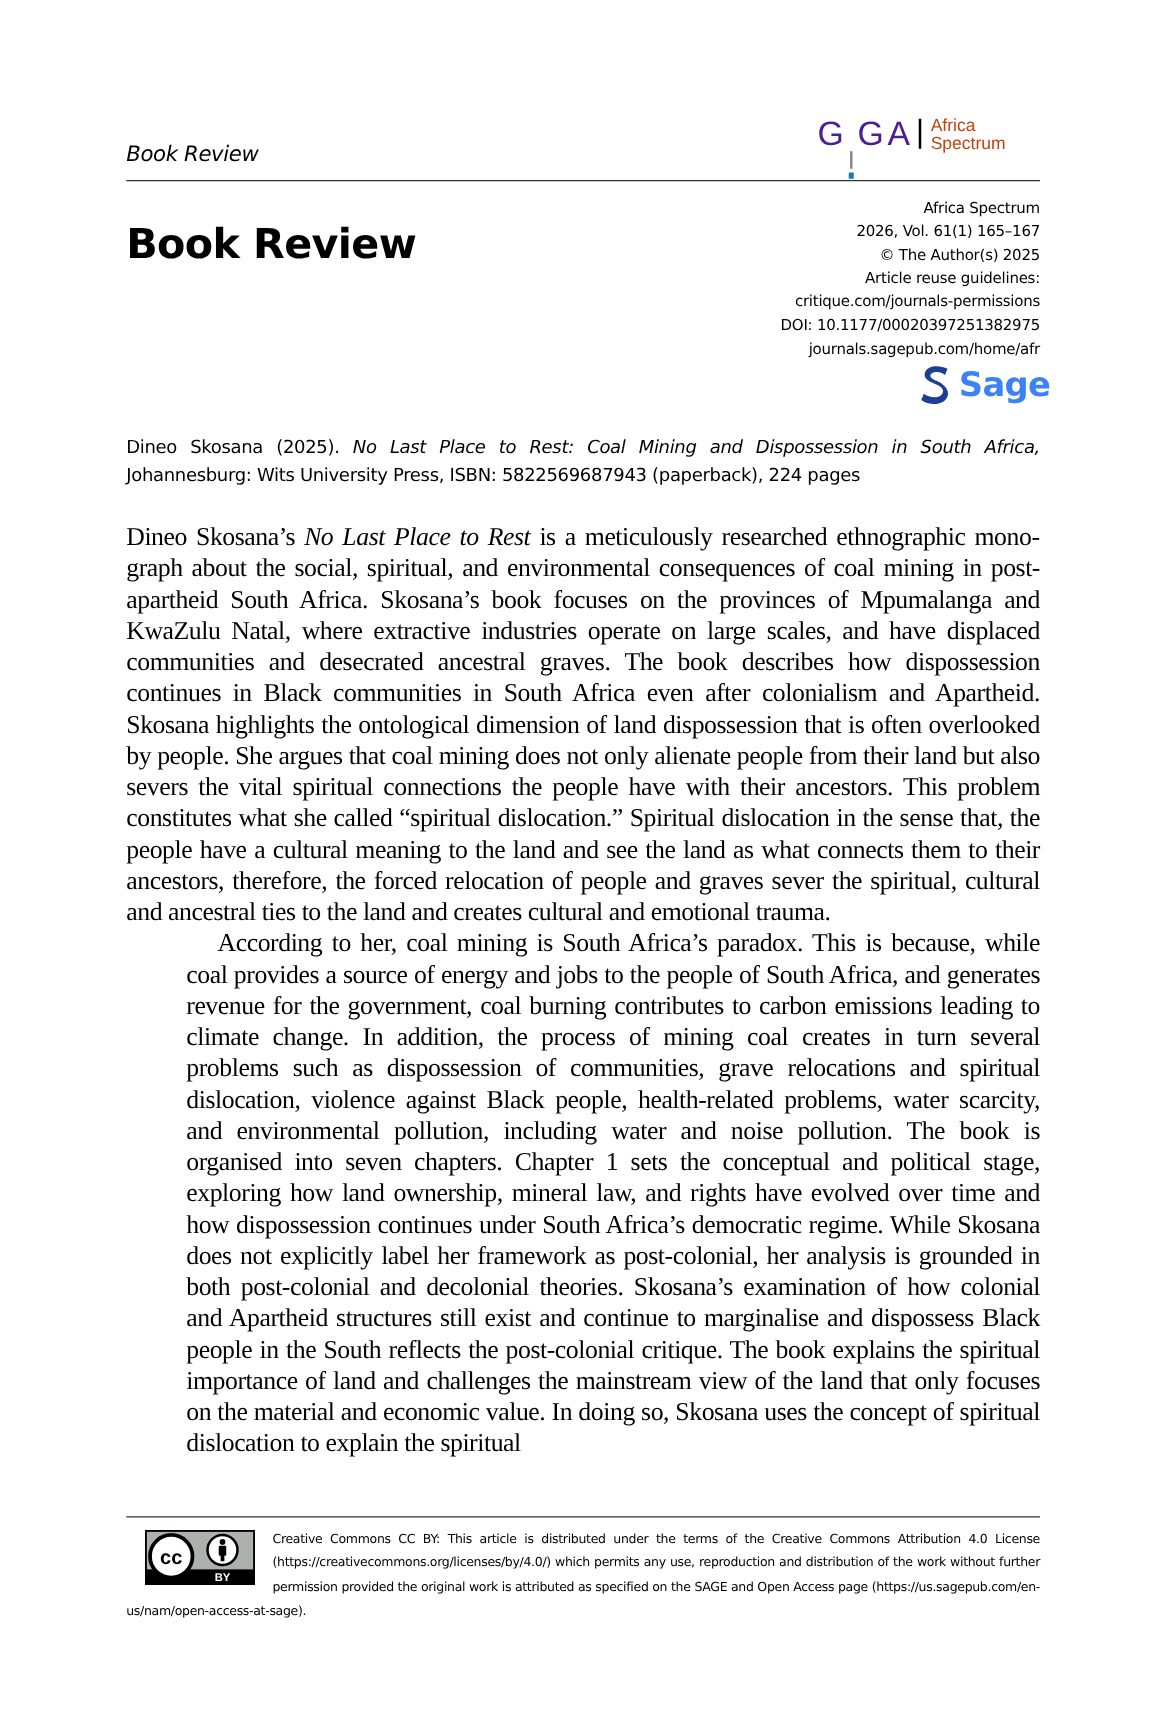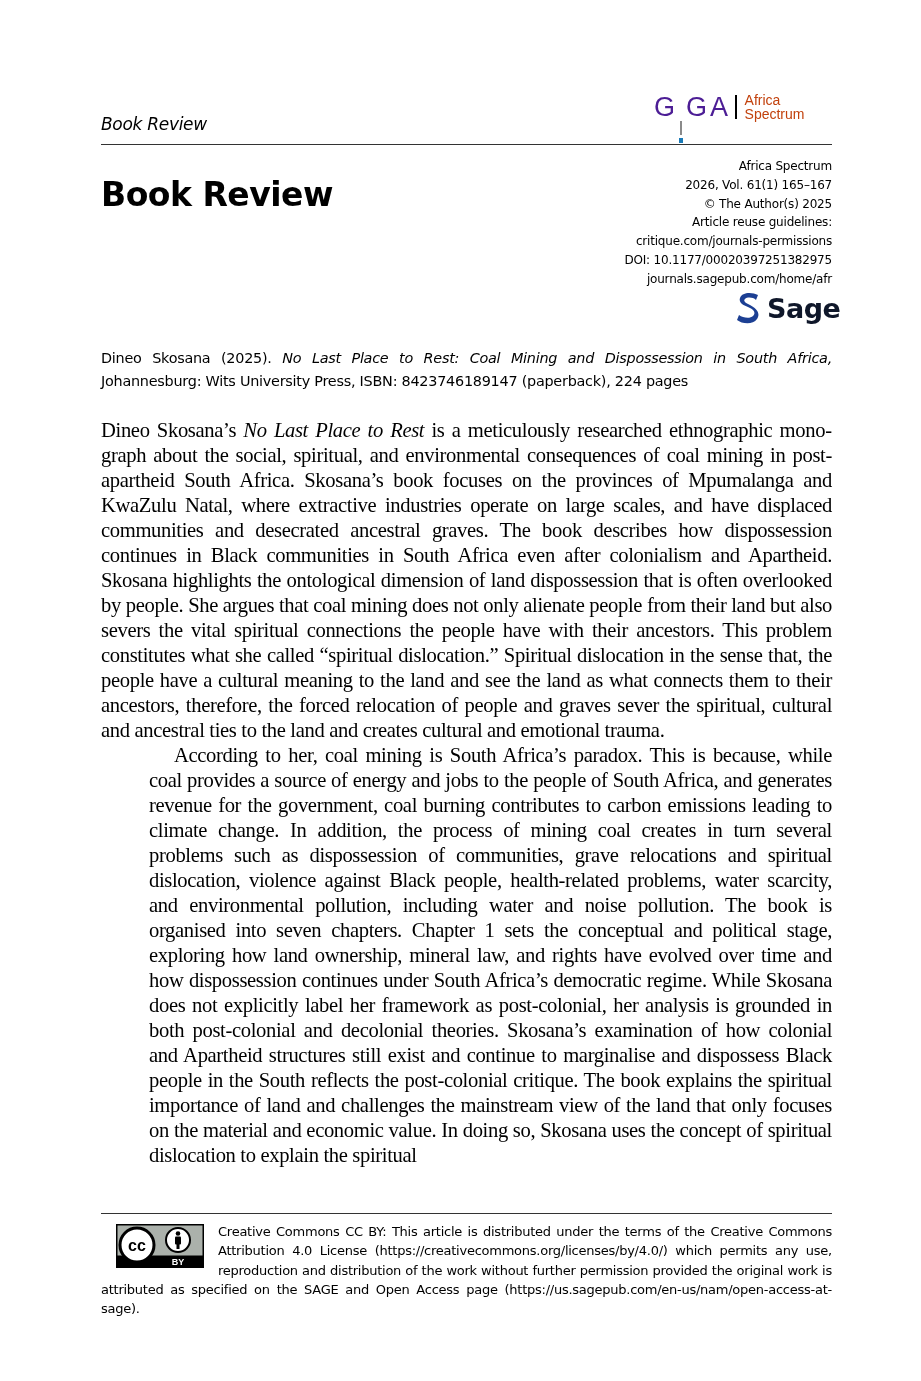--- a/index.html
+++ b/index.html
@@ -14,32 +14,32 @@
   .giga-letters .i-mark .dot { position: absolute; left: 1px; top: 22px; width: 4px; height: 5px; background: #1a7ab7; }
   .giga-sep { width: 1.5px; height: 24px; background: #000; margin: 0 8px 0 4px; }
   .giga-journal { font-family: "Liberation Sans", sans-serif; font-size: 14px; line-height: 14px; color: #c2410c; }
   .head-rule { position: absolute; left: 101px; top: 144px; width: 731px; height: 1px; background: #333; }
 
   .title { position: absolute; left: 101px; top: 175px; font-family: "DejaVu Sans", sans-serif; font-weight: bold; font-size: 33px; letter-spacing: -0.5px; }
 
   .meta { position: absolute; right: 89px; top: 157px; text-align: right; font-family: "DejaVu Sans", sans-serif; font-size: 12px; line-height: 18.8px; letter-spacing: -0.2px; }
   .sage-logo { position: absolute; left: 736px; top: 292px; display: flex; align-items: center; }
   .sage-s { width: 26px; height: 32px; }
-  .sage-word { font-family: "DejaVu Sans", sans-serif; font-weight: bold; font-size: 27px; color: #0f172a; margin-left: 5px; letter-spacing: -0.5px; }
+  .sage-word { font-family: "DejaVu Sans", sans-serif; font-weight: bold; font-size: 27px; color: #3b82f6; margin-left: 5px; letter-spacing: -0.5px; }
 
   .citation { position: absolute; left: 101px; top: 347px; width: 731px; font-family: "DejaVu Sans", sans-serif; font-size: 14.4px; line-height: 23px; letter-spacing: -0.25px; text-align: justify; }
   .citation i { font-style: italic; }
 
   .body-text { position: absolute; left: 101px; top: 418px; width: 731px; font-family: "Liberation Serif", serif; font-size: 20.6px; line-height: 25px; text-align: justify; hyphens: manual; letter-spacing: -0.35px; }
   .body-text p { margin: 0; }
   .body-text p + p { text-indent: 25px; margin-left: 48px; }
 
   .foot-rule { position: absolute; left: 101px; top: 1213px; width: 731px; height: 1px; background: #333; }
   .cc-badge { position: absolute; left: 116px; top: 1224px; width: 88px; height: 44px; }
-  .license { position: absolute; left: 101px; top: 1222px; width: 731px; font-family: "DejaVu Sans", sans-serif; font-size: 13px; line-height: 19.3px; letter-spacing: -0.25px; text-align: justify; }
+  .license { position: absolute; left: 101px; top: 1222px; width: 731px; font-family: "DejaVu Sans", sans-serif; font-size: 10px; line-height: 19.3px; letter-spacing: -0.25px; text-align: justify; }
   .license .float-space { float: left; width: 117px; height: 56px; }
 </style>
 </head>
 <body>
 
 <div class="running-head">Book Review</div>
 
 <div class="giga-logo">
   <span class="giga-letters">
     <span>G</span><span class="i-mark"><span class="bar"></span><span class="dot"></span></span><span>G</span><span>A</span>
@@ -65,21 +65,21 @@
   <div>journals.sagepub.com/home/afr</div>
 </div>
 
 <div class="sage-logo">
   <svg class="sage-s" viewBox="0 0 26 32">
     <path d="M22 3 C16 0 6 0 4 6 C2 12 10 14 14 16 C18 18 20 21 17 24 C14 27 7 26 3 23 L1 28 C6 32 17 33 21 27 C25 21 20 16 14 13 C9 11 7 9 9 7 C11 5 17 5 20 8 Z" fill="#1c3f93"></path>
   </svg>
   <span class="sage-word">Sage</span>
 </div>
 
-<div class="citation"><span>Dineo Skosana (2025). </span><i>No Last Place to Rest: Coal Mining and Dispossession in South Africa,</i><span> Johannesburg: Wits University Press, ISBN: 8423746189147 (paperback), 224 pages</span></div>
+<div class="citation"><span>Dineo Skosana (2025). </span><i>No Last Place to Rest: Coal Mining and Dispossession in South Africa,</i><span> Johannesburg: Wits University Press, ISBN: 5822569687943 (paperback), 224 pages</span></div>
 
 <div class="body-text">
   <p><span>Dineo Skosana’s </span><i>No Last Place to Rest</i><span> is a meticulously researched ethnographic mono­graph about the social, spiritual, and environmental consequences of coal mining in post-apartheid South Africa. Skosana’s book focuses on the provinces of Mpumalanga and KwaZulu Natal, where extractive industries operate on large scales, and have displaced communities and desecrated ancestral graves. The book describes how dispossession continues in Black communities in South Africa even after colonialism and Apartheid. Skosana highlights the ontological dimension of land dispossession that is often over­looked by people. She argues that coal mining does not only alienate people from their land but also severs the vital spiritual connections the people have with their ancestors. This problem constitutes what she called “spiritual dislocation.” Spiritual dislocation in the sense that, the people have a cultural meaning to the land and see the land as what connects them to their ancestors, therefore, the forced relocation of people and graves sever the spiritual, cultural and ancestral ties to the land and creates cultural and emo­tional trauma.</span></p>
   <p>According to her, coal mining is South Africa’s paradox. This is because, while coal provides a source of energy and jobs to the people of South Africa, and generates revenue for the government, coal burning contributes to carbon emissions leading to climate change. In addition, the process of mining coal creates in turn several problems such as dispossession of communities, grave relocations and spiritual dislocation, violence against Black people, health-related problems, water scarcity, and environmental pollu­tion, including water and noise pollution. The book is organised into seven chapters. Chapter 1 sets the conceptual and political stage, exploring how land ownership, mineral law, and rights have evolved over time and how dispossession continues under South Africa’s democratic regime. While Skosana does not explicitly label her framework as post-colonial, her analysis is grounded in both post-colonial and decolonial theories. Skosana’s examination of how colonial and Apartheid structures still exist and continue to marginalise and dispossess Black people in the South reflects the post-colonial critique. The book explains the spiritual importance of land and challenges the mainstream view of the land that only focuses on the material and economic value. In doing so, Skosana uses the concept of spiritual dislocation to explain the spiritual</p>
 </div>
 
 <div class="foot-rule"></div>
 
 <svg class="cc-badge" viewBox="0 0 88 44">
   <rect x="0" y="0" width="88" height="44" fill="#000"></rect>

